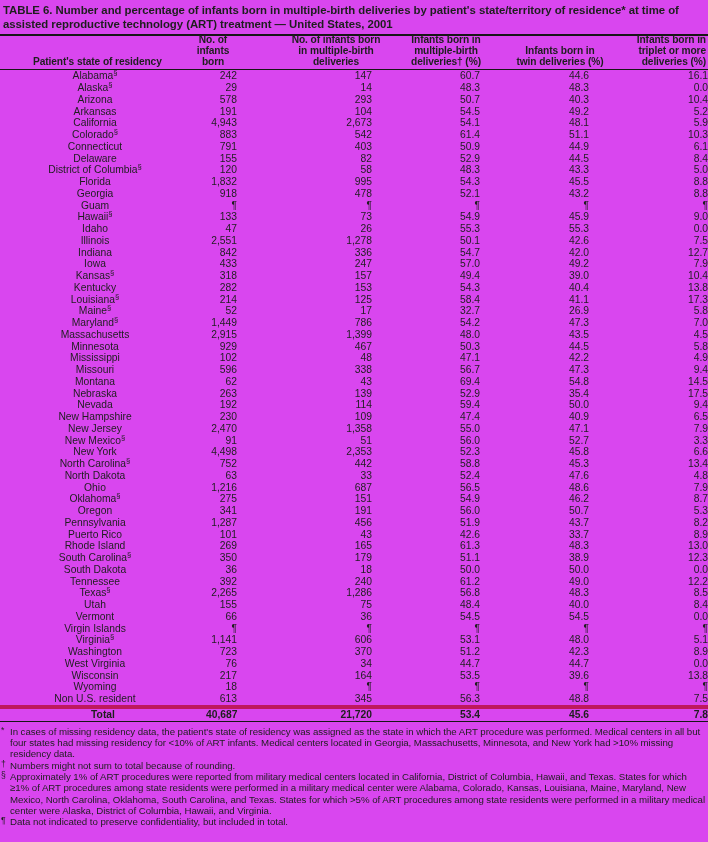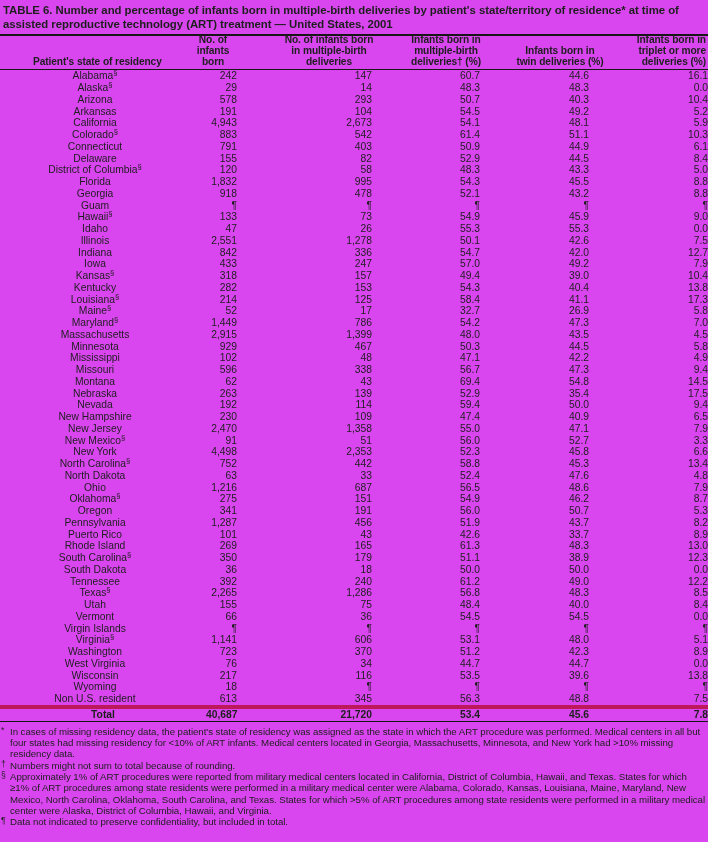--- a/index.html
+++ b/index.html
@@ -32,21 +32,21 @@
     bottom:2px;
     font-weight:bold;
     font-size:10.2px;
     line-height:10.7px;
     letter-spacing:-0.1px;
     white-space:nowrap;
     text-align:center;
   }
   .hcell.h1 { left:19px; text-align:left;padding-left:14px; }
   .hcell.h2 { left:213px; transform:translateX(-50%); }
-  .hcell.h3 { left:329px; transform:translateX(-50%); }
+  .hcell.h3 { left:336px; transform:translateX(-50%); }
   .hcell.h4 { left:446px; transform:translateX(-50%); }
   .hcell.h5 { left:560px; transform:translateX(-50%); }
   .hcell.h6 { right:2px; text-align:right; }
   table.data {
     border-collapse:collapse;
     table-layout:fixed;
     width:708px;
     border-bottom:1.6px solid #161616;
   }
   table.data td {
@@ -526,21 +526,21 @@
           <td class="state">West Virginia</td>
           <td class="num c2">76</td>
           <td class="num c3">34</td>
           <td class="num c4">44.7</td>
           <td class="num c5">44.7</td>
           <td class="num c6">0.0</td>
         </tr>
         <tr>
           <td class="state">Wisconsin</td>
           <td class="num c2">217</td>
-          <td class="num c3">116</td>
+          <td class="num c3">164</td>
           <td class="num c4">53.5</td>
           <td class="num c5">39.6</td>
           <td class="num c6">13.8</td>
         </tr>
         <tr>
           <td class="state">Wyoming</td>
           <td class="num c2">18</td>
           <td class="num c3">¶</td>
           <td class="num c4">¶</td>
           <td class="num c5">¶</td>

